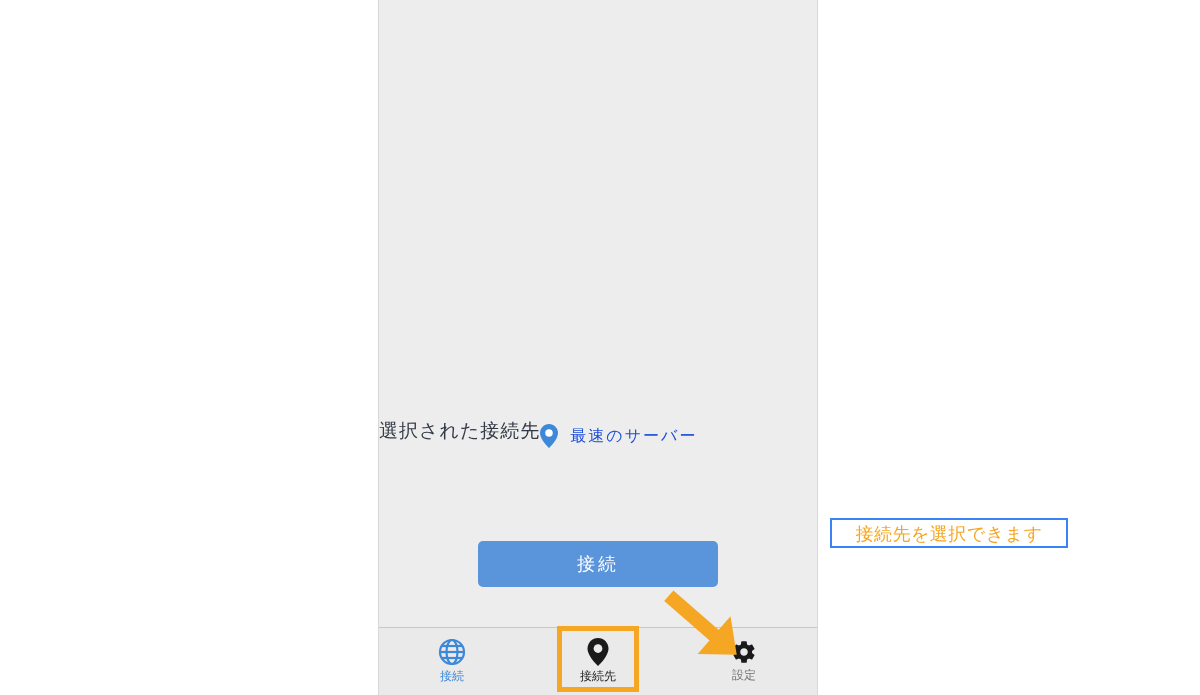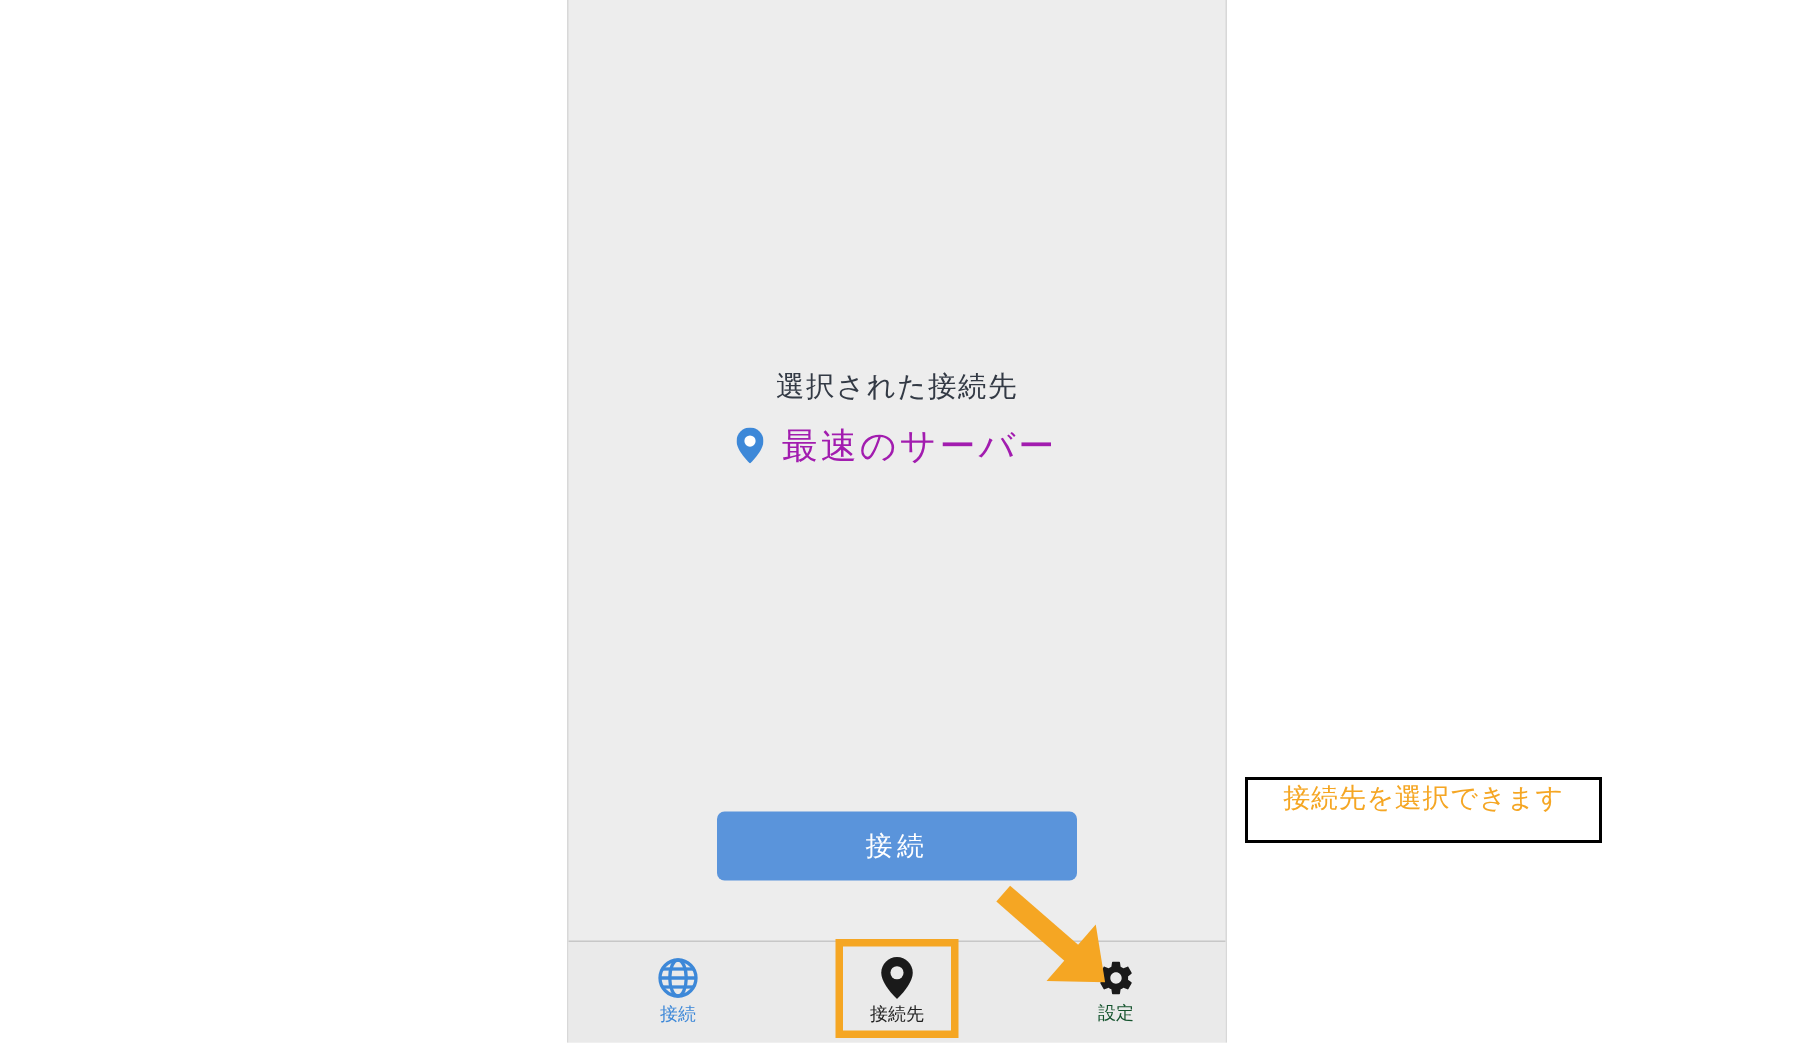--- a/index.html
+++ b/index.html
@@ -18,43 +18,43 @@
       height: 695px;
       background: #ededed;
       border-left: 1px solid #d8d8d8;
       border-right: 1px solid #d8d8d8;
       display: flex;
       flex-direction: column;
     }
     .main-area {
       flex: 1;
       display: flex;
-      flex-direction: column;
+      flex-direction: row;
       align-items: center;
       justify-content: flex-start;
       padding-top: 245px;
     }
     .selected-label {
       font-size: 19px;
       color: #333a45;
       letter-spacing: 1px;
       margin-bottom: 10px;
     }
     .selected-row {
       display: flex;
       align-items: center;
       gap: 12px;
     }
     .pin-blue {
       width: 18px;
       height: 24px;
     }
     .server-name {
-      font-size: 24px;
-      color: #a21caf;
+      font-size: 16px;
+      color: #1d4ed8;
       letter-spacing: 2px;
     }
     .connect-button {
       position: absolute;
       left: 50%;
       transform: translateX(-50%);
       bottom: 108px;
       width: 240px;
       height: 46px;
       background: #5a94db;
@@ -78,21 +78,21 @@
       flex-direction: column;
       align-items: center;
       justify-content: center;
       width: 86px;
       height: 60px;
       cursor: pointer;
       gap: 2px;
     }
     .tab-label {
       font-size: 12px;
-      color: #14532d;
+      color: #737373;
     }
     .tab-label.active-blue {
       color: #3d88d8;
     }
     .tab-label.active-black {
       color: #222;
       text-align: right;
     }
     .highlight-box {
       position: absolute;
@@ -101,24 +101,24 @@
       width: 82px;
       height: 66px;
       border: 5px solid #f5a623;
       pointer-events: none;
     }
     .callout-box {
       position: absolute;
       left: 830px;
       top: 518px;
       width: 238px;
-      height: 44px;
-      border: 2px solid #000000;
+      height: 30px;
+      border: 2px solid #3b82f6;
       display: flex;
-      align-items: flex-start;
+      align-items: flex-end;
       justify-content: center;
     }
     .callout-text {
       color: #f5a623;
       font-size: 18px;
       font-weight: 500;
       letter-spacing: 0.5px;
     }
     .arrow-svg {
       position: absolute;

